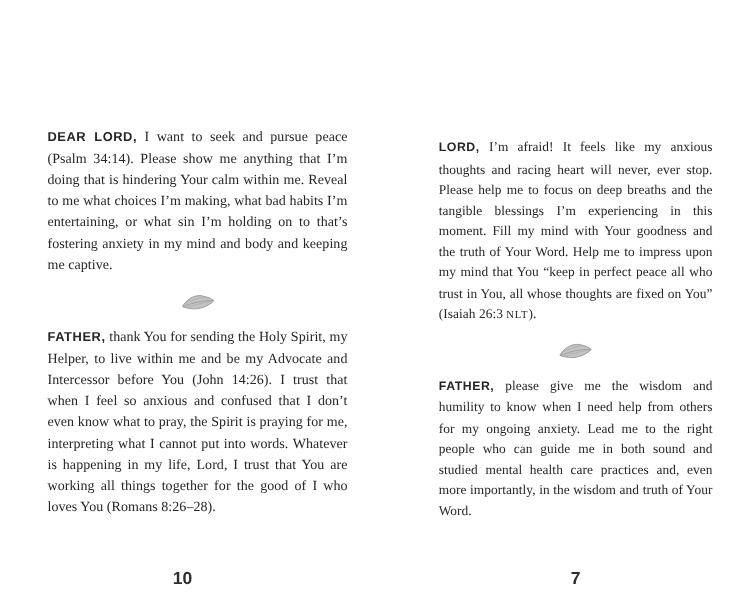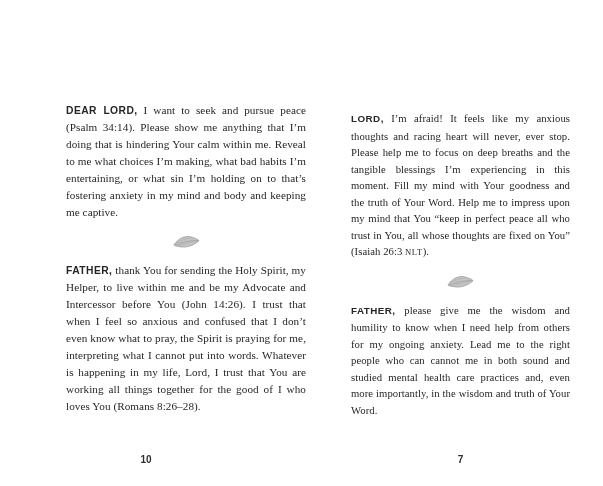--- a/index.html
+++ b/index.html
@@ -6,21 +6,21 @@
   .spread {
     position: relative;
     width: 603px;
     height: 486px;
     background: #ffffff;
     font-family: "Liberation Serif", serif;
     color: #262626;
     overflow: hidden;
   }
   .text-col { position: absolute; }
-  .col-left  { left: 38px;  top: 102px; width: 240px; margin-left: 28px; }
+  .col-left  { left: 38px;  top: 102px; width: 240px; }
   .col-right { left: 351px; top: 110px; width: 219px; }
   .para {
     margin: 0;
     text-align: justify;
     font-size: 11.2px;
     line-height: 17px;
     letter-spacing: 0.05px;
   }
   .col-right .para { font-size: 10.7px; line-height: 16.5px; }
   .lead {
@@ -35,21 +35,21 @@
     margin: 13px 0 12px 0;
     height: 16px;
     line-height: 0;
   }
   .ornament svg { display: inline-block; }
   .page-number {
     position: absolute;
     top: 454px;
     font-family: "Liberation Sans", sans-serif;
     font-weight: bold;
-    font-size: 10px;
+    font-size: 14px;
     color: #2e2e2e;
     text-align: center;
   }
   .pn-left  { left: 38px;  width: 216px; }
   .pn-right { left: 351px; width: 219px; }
 </style>
 </head>
 <body>
 
 <div class="spread">
@@ -78,19 +78,19 @@
       <span>
         <svg width="27" height="15" viewBox="0 0 30 16" xmlns="http://www.w3.org/2000/svg">
           <path d="M1,12 C6,4 14,1 20,3 C24,4 27,5 29,7 C24,12 16,15 9,14 C5,13.5 2,13 1,12 Z" fill="#c3c3c3" stroke="#8f8f8f" stroke-width="0.7"></path>
           <path d="M2,12 C10,9 19,6.5 28.5,7" fill="none" stroke="#868686" stroke-width="0.6" opacity="0.8"></path>
           <path d="M5,13 C12,10.5 20,8.5 27,7.5" fill="none" stroke="#9a9a9a" stroke-width="0.5" opacity="0.7"></path>
           <path d="M3,9.5 C9,6.5 15,4.5 21,3.5" fill="none" stroke="#9a9a9a" stroke-width="0.5" opacity="0.7"></path>
         </svg>
       </span>
     </div>
 
-    <p class="para"><span class="lead">FATHER,</span><span> please give me the wisdom and humility to know when I need help from others for my ongoing anxiety. Lead me to the right people who can cannot me in both sound and studied mental health care practices and, even more importantly, in the wisdom and truth of Your Word.</span></p>
+    <p class="para"><span class="lead">FATHER,</span><span> please give me the wisdom and humility to know when I need help from others for my ongoing anxiety. Lead me to the right people who can guide me in both sound and studied mental health care practices and, even more importantly, in the wisdom and truth of Your Word.</span></p>
   </section>
 
   <div class="page-number pn-left">10</div>
   <div class="page-number pn-right">7</div>
 
 </div>
 
 </body></html>

